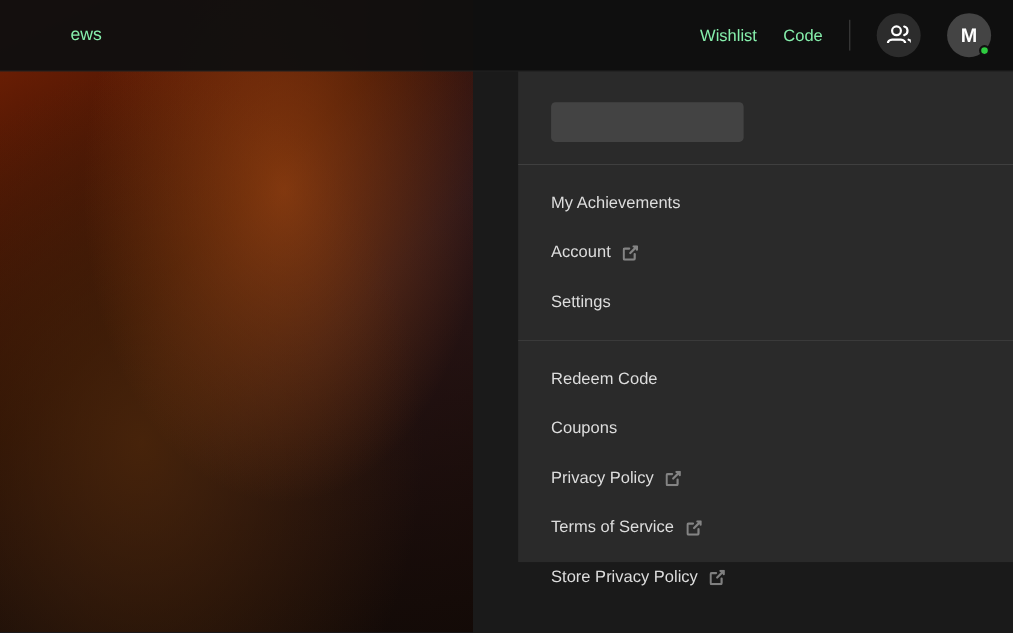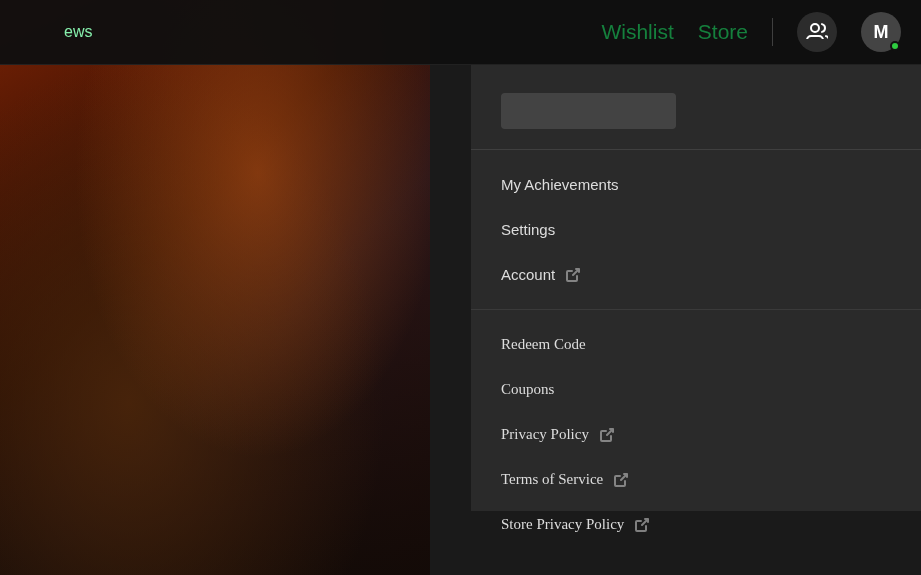--- a/index.html
+++ b/index.html
@@ -55,22 +55,22 @@
       margin-left: 44px;
     }
 
     .navbar-right {
       display: flex;
       align-items: center;
       gap: 24px;
     }
 
     .nav-link {
-      color: #15803d;
-      font-size: 21px;
+      color: #86efac;
+      font-size: 15px;
       cursor: pointer;
       text-decoration: none;
     }
 
     .nav-divider {
       width: 1px;
       height: 28px;
       background: rgba(255,255,255,0.2);
     }
 
@@ -176,35 +176,34 @@
       height: 14px;
       fill: none;
       stroke: #aaa;
       stroke-width: 2;
       stroke-linecap: round;
       stroke-linejoin: round;
     }
 
     .menu-section-2 {
       padding: 12px 0;
-      font-family: Liberation Serif, serif;
     }
   </style>
 </head>
 <body>
 
 <div class="bg-image">
   <div class="warrior-bg"></div>
 </div>
 
 <div class="navbar">
   <span class="navbar-left">ews</span>
   <div class="navbar-right">
     <a class="nav-link">Wishlist</a>
-    <a class="nav-link">Store</a>
+    <a class="nav-link">Code</a>
     <div class="nav-divider"></div>
     <button class="nav-icon-btn">
       <span class="people-icon">
         <svg width="22" height="18" viewBox="0 0 22 18" fill="none" stroke="white" stroke-width="2" stroke-linecap="round" stroke-linejoin="round">
           <path d="M17 21v-2a4 4 0 0 0-4-4H5a4 4 0 0 0-4 4v2"></path>
           <circle cx="9" cy="7" r="4"></circle>
           <path d="M23 21v-2a4 4 0 0 0-3-3.87"></path>
           <path d="M16 3.13a4 4 0 0 1 0 7.75"></path>
         </svg>
       </span>
@@ -220,30 +219,30 @@
 
   <div class="user-info-section">
     <div class="user-info-bar"></div>
   </div>
 
   <div class="menu-section">
     <div class="menu-item">
       <span>My Achievements</span>
     </div>
     <div class="menu-item">
+      <span>Account</span>
+      <span class="ext-icon">
+        <svg viewBox="0 0 14 14">
+          <path d="M10 1h3v3M13 1L7 7M6 3H2a1 1 0 0 0-1 1v8a1 1 0 0 0 1 1h8a1 1 0 0 0 1-1V8"></path>
+        </svg>
+      </span>
+    </div>
+    <div class="menu-item">
       <span>Settings</span>
     </div>
-    <div class="menu-item">
-      <span>Account</span>
-      <span class="ext-icon">
-        <svg viewBox="0 0 14 14">
-          <path d="M10 1h3v3M13 1L7 7M6 3H2a1 1 0 0 0-1 1v8a1 1 0 0 0 1 1h8a1 1 0 0 0 1-1V8"></path>
-        </svg>
-      </span>
-    </div>
   </div>
 
   <div class="menu-section-2">
     <div class="menu-item">
       <span>Redeem Code</span>
     </div>
     <div class="menu-item">
       <span>Coupons</span>
     </div>
     <div class="menu-item">

